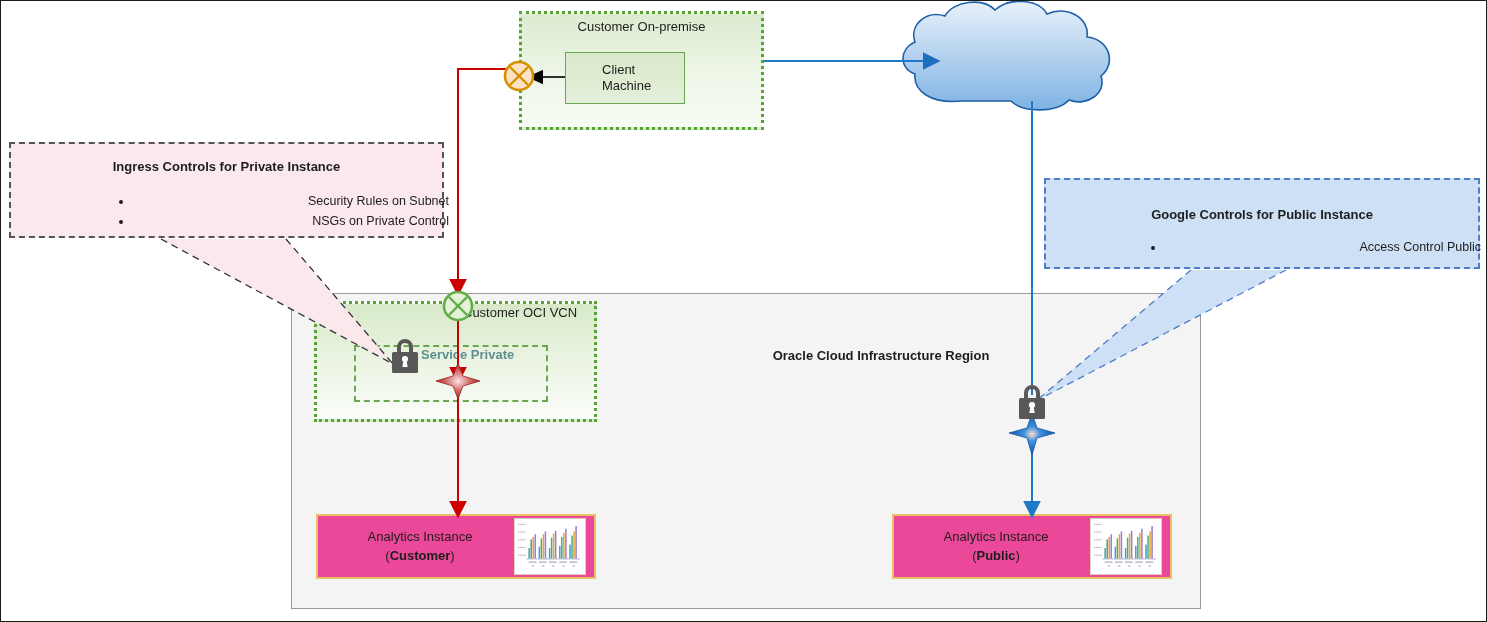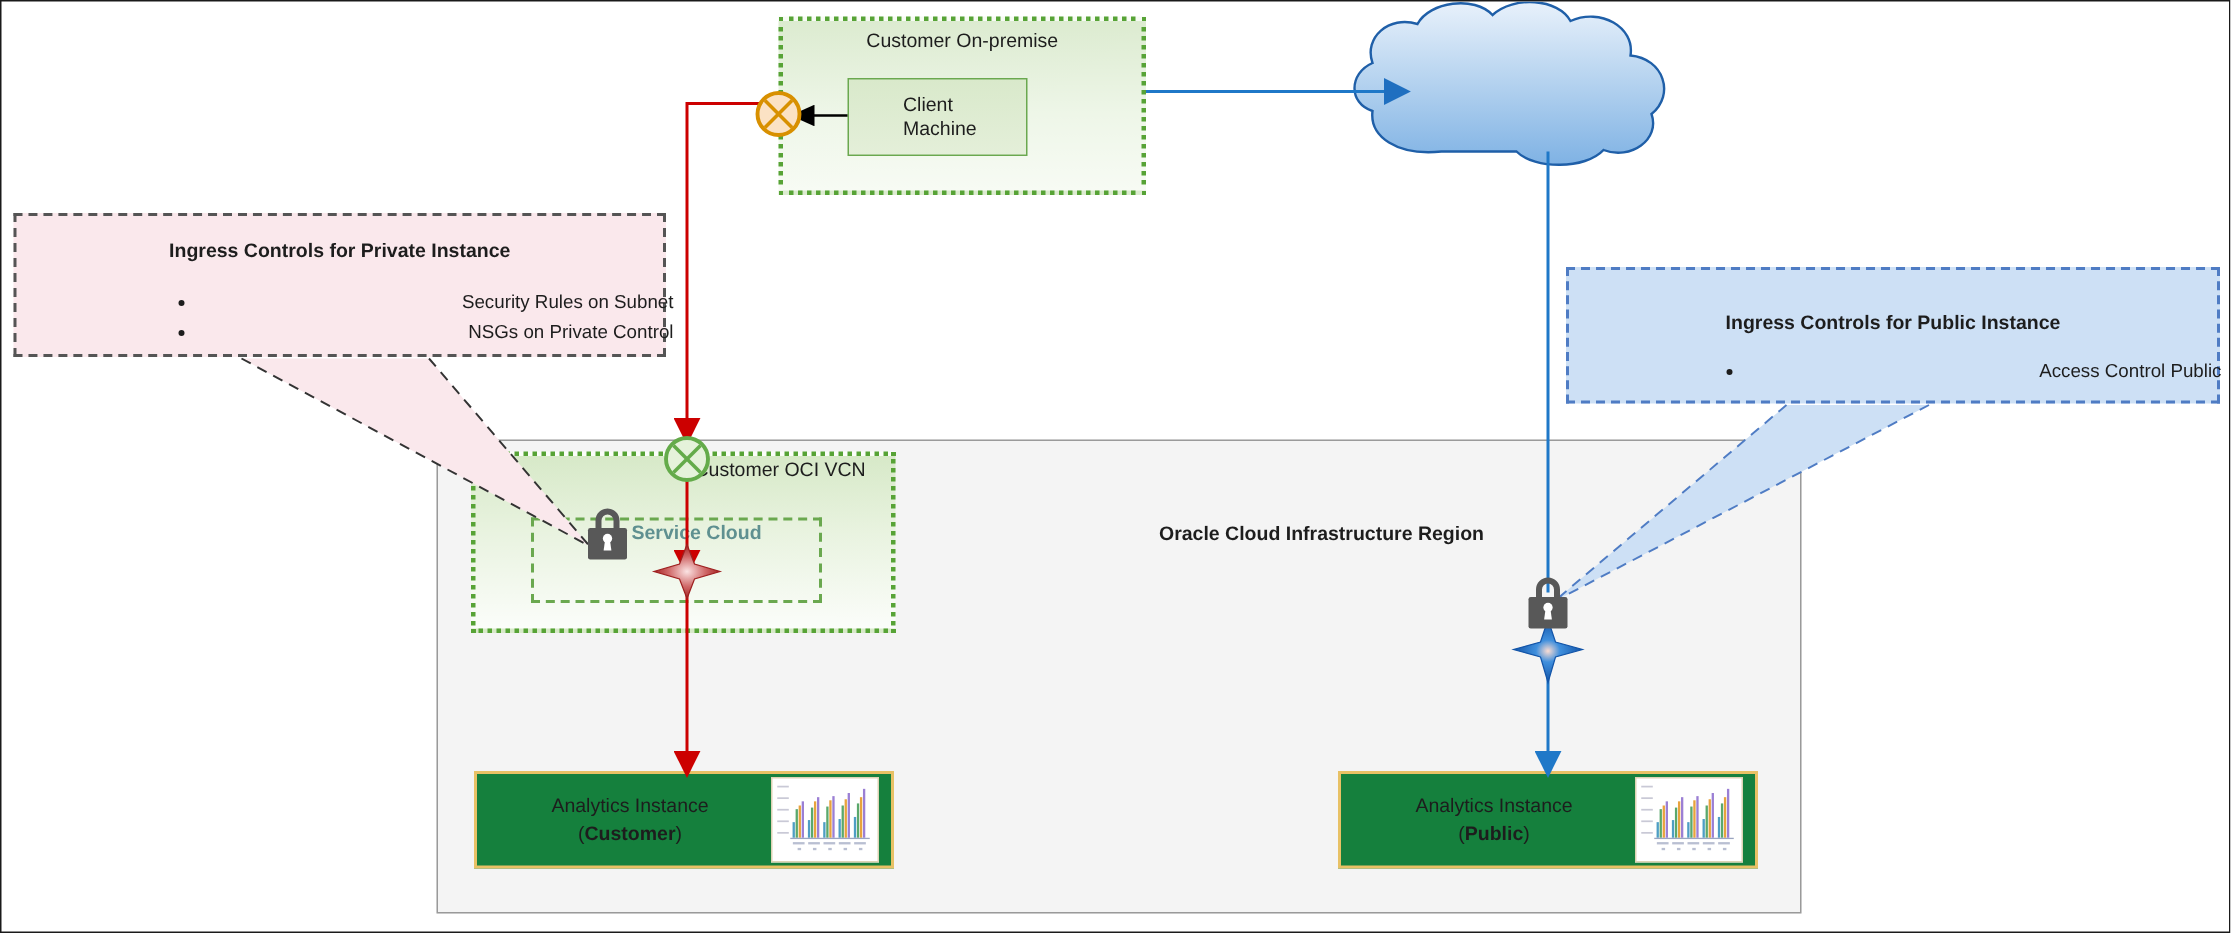--- a/index.html
+++ b/index.html
@@ -76,21 +76,21 @@
     left:353px;top:344px;width:194px;height:57px;
     border:2px dashed #6aa84f;
     background:transparent;
   }
   #subnet-title{left:420px;top:346px;width:140px;color:#5f9090;}
 
   
   .instance{
     height:65px;width:280px;
     border:2px solid #e8c165;
-    background:#15803d;
+    background:#ec4899;
     display:flex;align-items:center;
   }
   #inst-private{left:315px;top:513px;}
   #inst-public{left:891px;top:513px;}
   .inst-text{flex:1;text-align:center;font-size:13px;color:#1d1d1d;line-height:1.45;padding-left:8px;}
   .chart-thumb{
     width:70px;height:55px;margin-right:8px;
     background:#ffffff;border:1px solid #ddd3b4;
     position:relative;
   }
@@ -99,39 +99,39 @@
 <body>
 
 <div id="canvas">
 
   <div class="abs" id="region"></div>
   <div class="abs lbl bold center" id="region-title">Oracle Cloud Infrastructure Region</div>
 
   <div class="abs" id="vcn"></div>
   <div class="abs lbl" id="vcn-title">Customer OCI VCN</div>
   <div class="abs" id="subnet"></div>
-  <div class="abs lbl bold" id="subnet-title">Service Cloud</div>
+  <div class="abs lbl bold" id="subnet-title">Service Private</div>
 
   <div class="abs" id="onprem"></div>
   <div class="abs lbl center" id="onprem-title">Customer On-premise</div>
   <div class="abs" id="client-machine">
     <span class="lbl">Client Machine</span>
   </div>
 
   <div class="abs" id="pink-box"></div>
   <div class="abs lbl bold center" id="pink-title">Ingress Controls for Private Instance</div>
   <div class="abs" id="pink-list">
     <ul class="bullets">
       <li>Security Rules on Subnet</li>
       <li>NSGs on Private Control</li>
     </ul>
   </div>
 
   <div class="abs" id="blue-box"></div>
-  <div class="abs lbl bold center" id="blue-title">Ingress Controls for Public Instance</div>
+  <div class="abs lbl bold center" id="blue-title">Google Controls for Public Instance</div>
   <div class="abs" id="blue-list">
     <ul class="bullets">
       <li>Access Control Public</li>
     </ul>
   </div>
 
   <div class="abs lbl center" id="cloud-text">
     <div>Public Internet</div>
     <div>(Google Docs,</div>
     <div>Dropbox , Git, and so on)</div>

